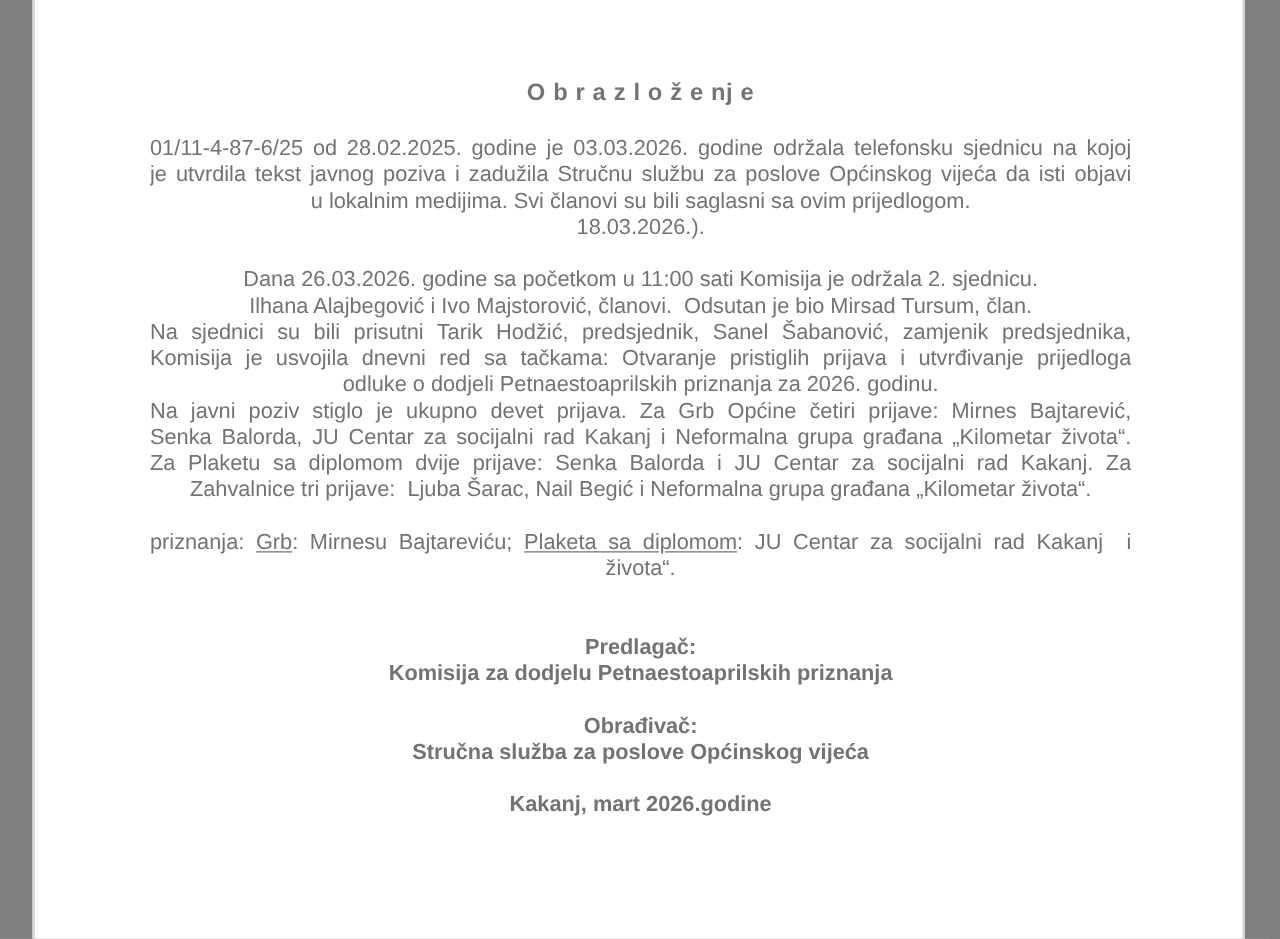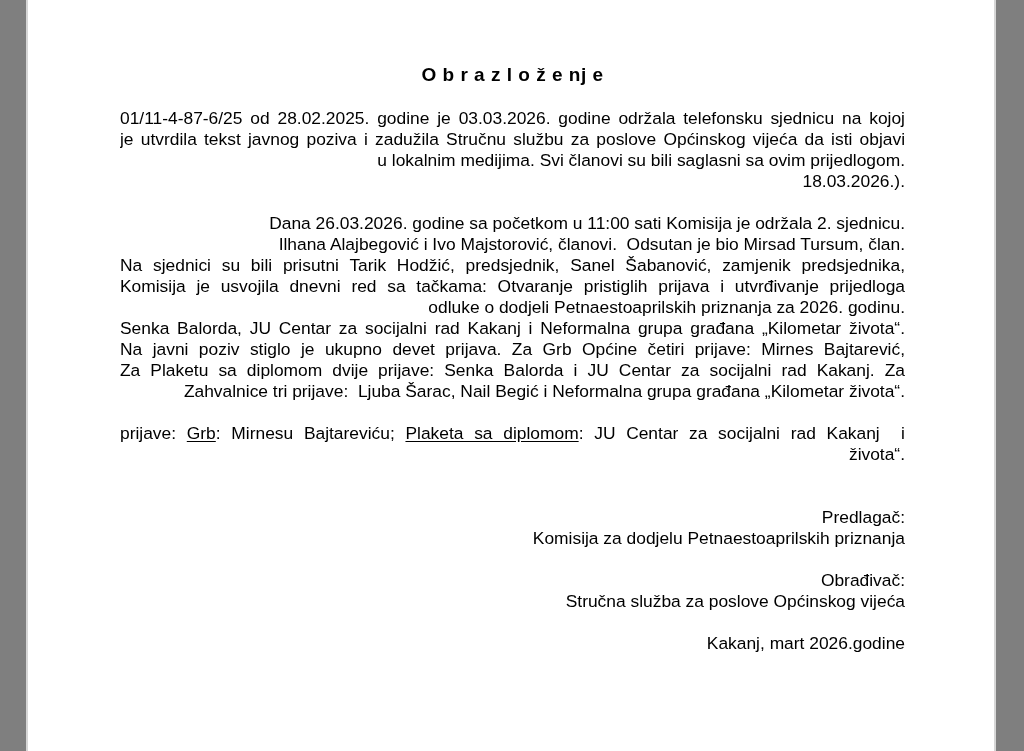--- a/index.html
+++ b/index.html
@@ -19,43 +19,43 @@
     position: absolute; left: 26px; top: 0;
     width: 970px; height: 751px;
     box-sizing: border-box;
     background: #ffffff;
     border-left: 2px solid #d6d6d6;
     border-right: 2px solid #d6d6d6;
   }
   .content {
     position: absolute; left: 92px; top: 64px;
     width: 785px;
-    color: #000000;
+    color: #737373;
     font-size: 17.4px;
     line-height: 21px;
   }
   .doc-title {
     height: 22px; line-height: 22px;
     text-align: center;
     font-weight: bold;
     font-size: 19px;
     letter-spacing: 0.5px;
     white-space: pre;
   }
   .gap-title { height: 22px; }
   .line {
     height: 21px;
     overflow: hidden;
-    text-align: right;
+    text-align: center;
   }
   .line.just {
     text-align: justify;
     text-align-last: justify;
   }
-  .line.bold { font-weight: normal; }
+  .line.bold { font-weight: bold; }
   .blank { height: 21px; }
   .u { text-decoration: underline; text-underline-offset: 2px; }
 </style>
 </head>
 <body>
 
 <div class="gutter gutter-left"></div>
 <div class="gutter gutter-right"></div>
 
 <div class="page">
@@ -66,26 +66,26 @@
         <div class="line just"><span>01/11-4-87-6/25 od 28.02.2025. godine je 03.03.2026. godine održala telefonsku sjednicu na kojoj</span></div>
         <div class="line just"><span>je utvrdila tekst javnog poziva i zadužila Stručnu službu za poslove Općinskog vijeća da isti objavi</span></div>
         <div class="line"><span>u lokalnim medijima. Svi članovi su bili saglasni sa ovim prijedlogom.</span></div>
         <div class="line"><span>18.03.2026.).</span></div>
         <div class="blank"></div>
         <div class="line"><span>Dana 26.03.2026. godine sa početkom u 11:00 sati Komisija je održala 2. sjednicu.</span></div>
         <div class="line"><span>Ilhana Alajbegović i Ivo Majstorović, članovi.&nbsp; Odsutan je bio Mirsad Tursum, član.</span></div>
         <div class="line just"><span>Na sjednici su bili prisutni Tarik Hodžić, predsjednik, Sanel Šabanović, zamjenik predsjednika,</span></div>
         <div class="line just"><span>Komisija je usvojila dnevni red sa tačkama: Otvaranje pristiglih prijava i utvrđivanje prijedloga</span></div>
         <div class="line"><span>odluke o dodjeli Petnaestoaprilskih priznanja za 2026. godinu.</span></div>
+        <div class="line just"><span>Na javni poziv stiglo je ukupno devet prijava. Za Grb Općine četiri prijave: Mirnes Bajtarević,</span></div>
         <div class="line just"><span>Senka Balorda, JU Centar za socijalni rad Kakanj i Neformalna grupa građana „Kilometar života“.</span></div>
-        <div class="line just"><span>Na javni poziv stiglo je ukupno devet prijava. Za Grb Općine četiri prijave: Mirnes Bajtarević,</span></div>
         <div class="line just"><span>Za Plaketu sa diplomom dvije prijave: Senka Balorda i JU Centar za socijalni rad Kakanj. Za</span></div>
         <div class="line"><span>Zahvalnice tri prijave:&nbsp; Ljuba Šarac, Nail Begić i Neformalna grupa građana „Kilometar života“.</span></div>
         <div class="blank"></div>
-        <div class="line just"><span>prijave: </span><span class="u">Grb</span><span>: Mirnesu Bajtareviću; </span><span class="u">Plaketa sa diplomom</span><span>: JU Centar za socijalni rad Kakanj&nbsp; i</span></div>
+        <div class="line just"><span>priznanja: </span><span class="u">Grb</span><span>: Mirnesu Bajtareviću; </span><span class="u">Plaketa sa diplomom</span><span>: JU Centar za socijalni rad Kakanj&nbsp; i</span></div>
         <div class="line"><span>života“.</span></div>
         <div class="blank"></div>
         <div class="blank"></div>
         <div class="line bold"><span>Predlagač:</span></div>
         <div class="line bold"><span>Komisija za dodjelu Petnaestoaprilskih priznanja</span></div>
         <div class="blank"></div>
         <div class="line bold"><span>Obrađivač:</span></div>
         <div class="line bold"><span>Stručna služba za poslove Općinskog vijeća</span></div>
         <div class="blank"></div>
         <div class="line bold"><span>Kakanj, mart 2026.godine</span></div>

